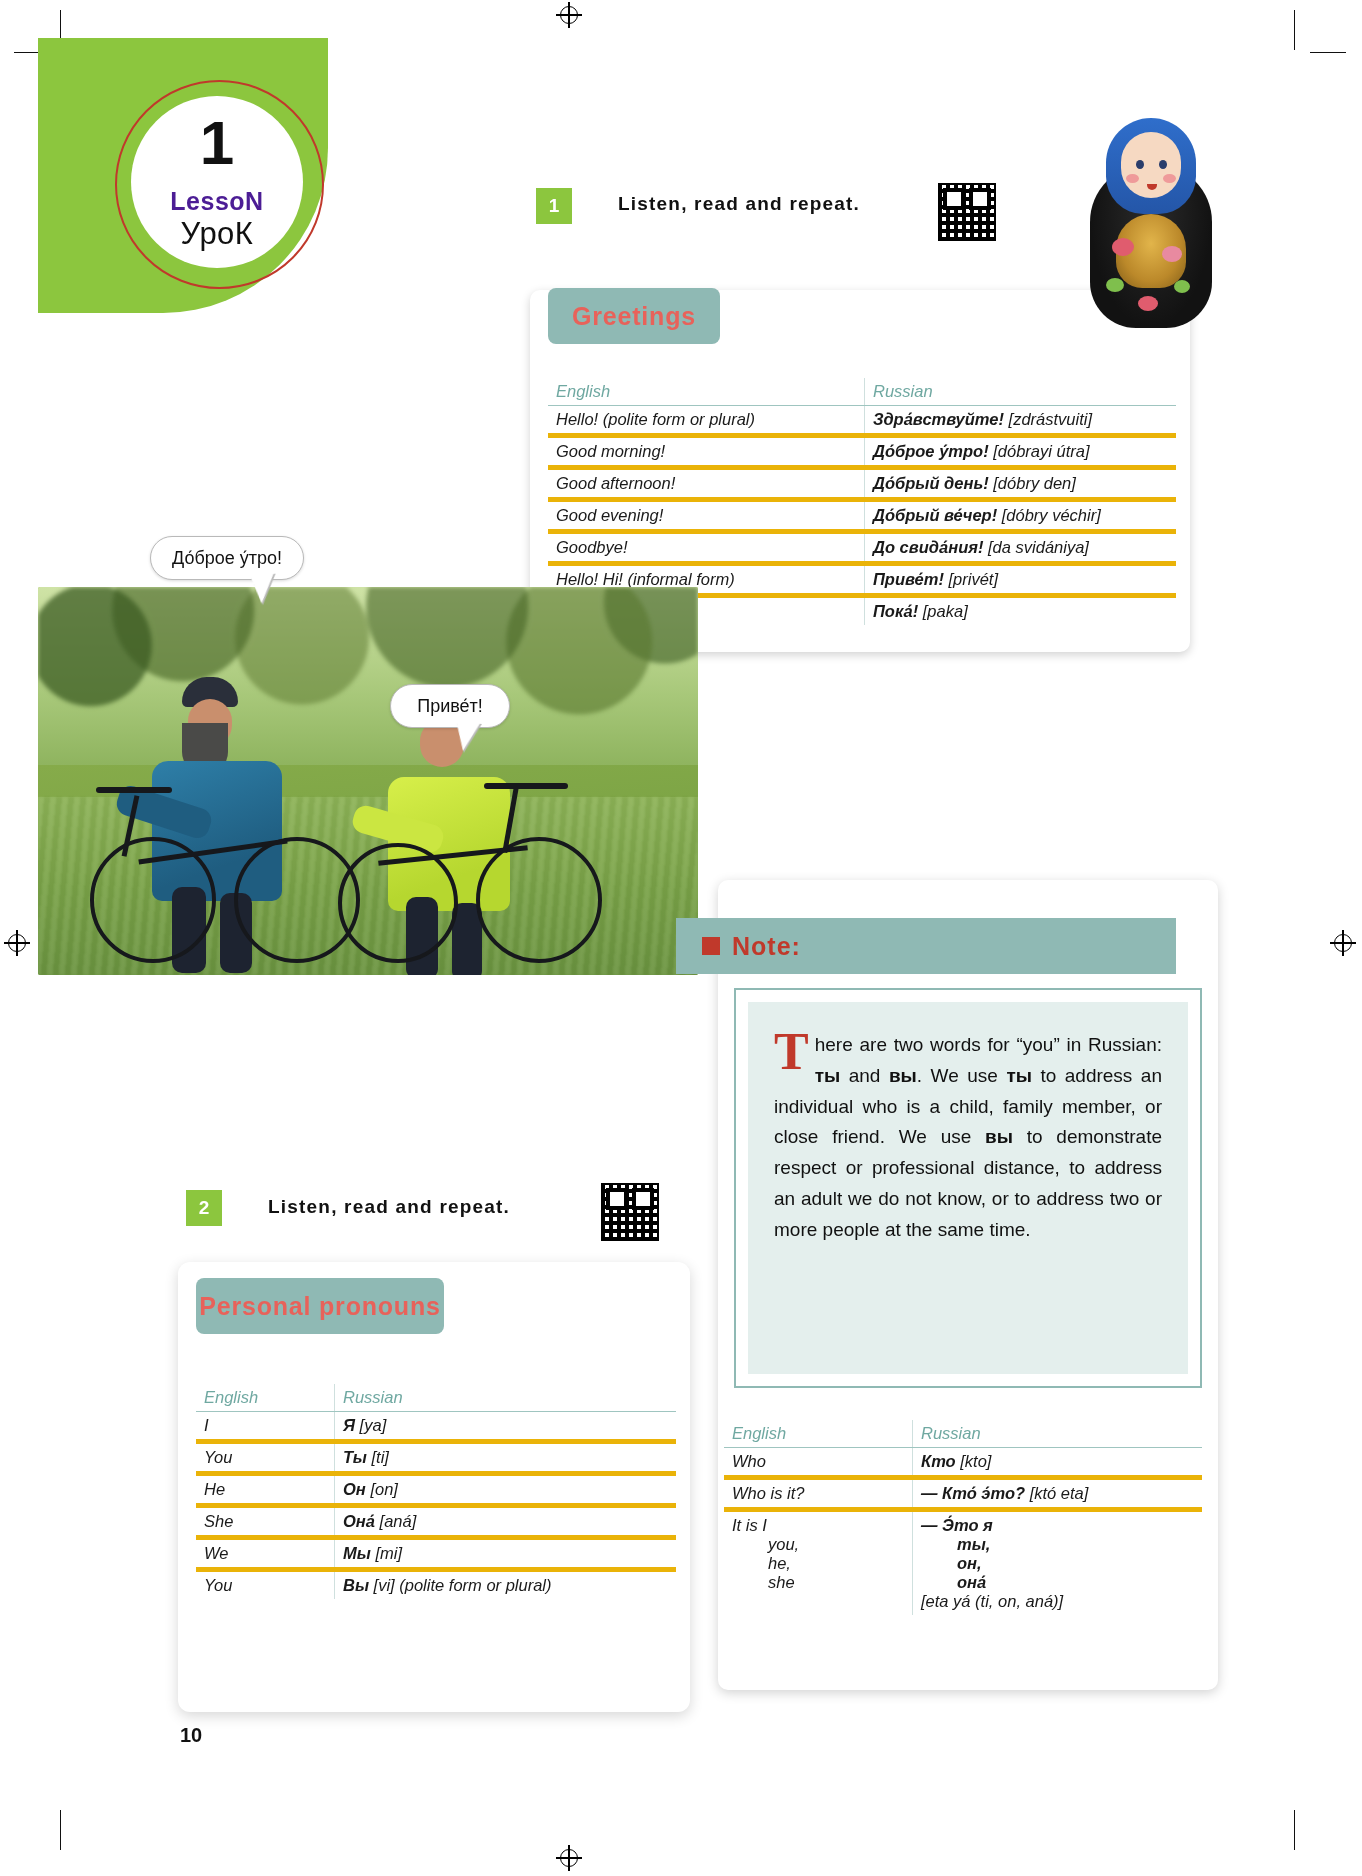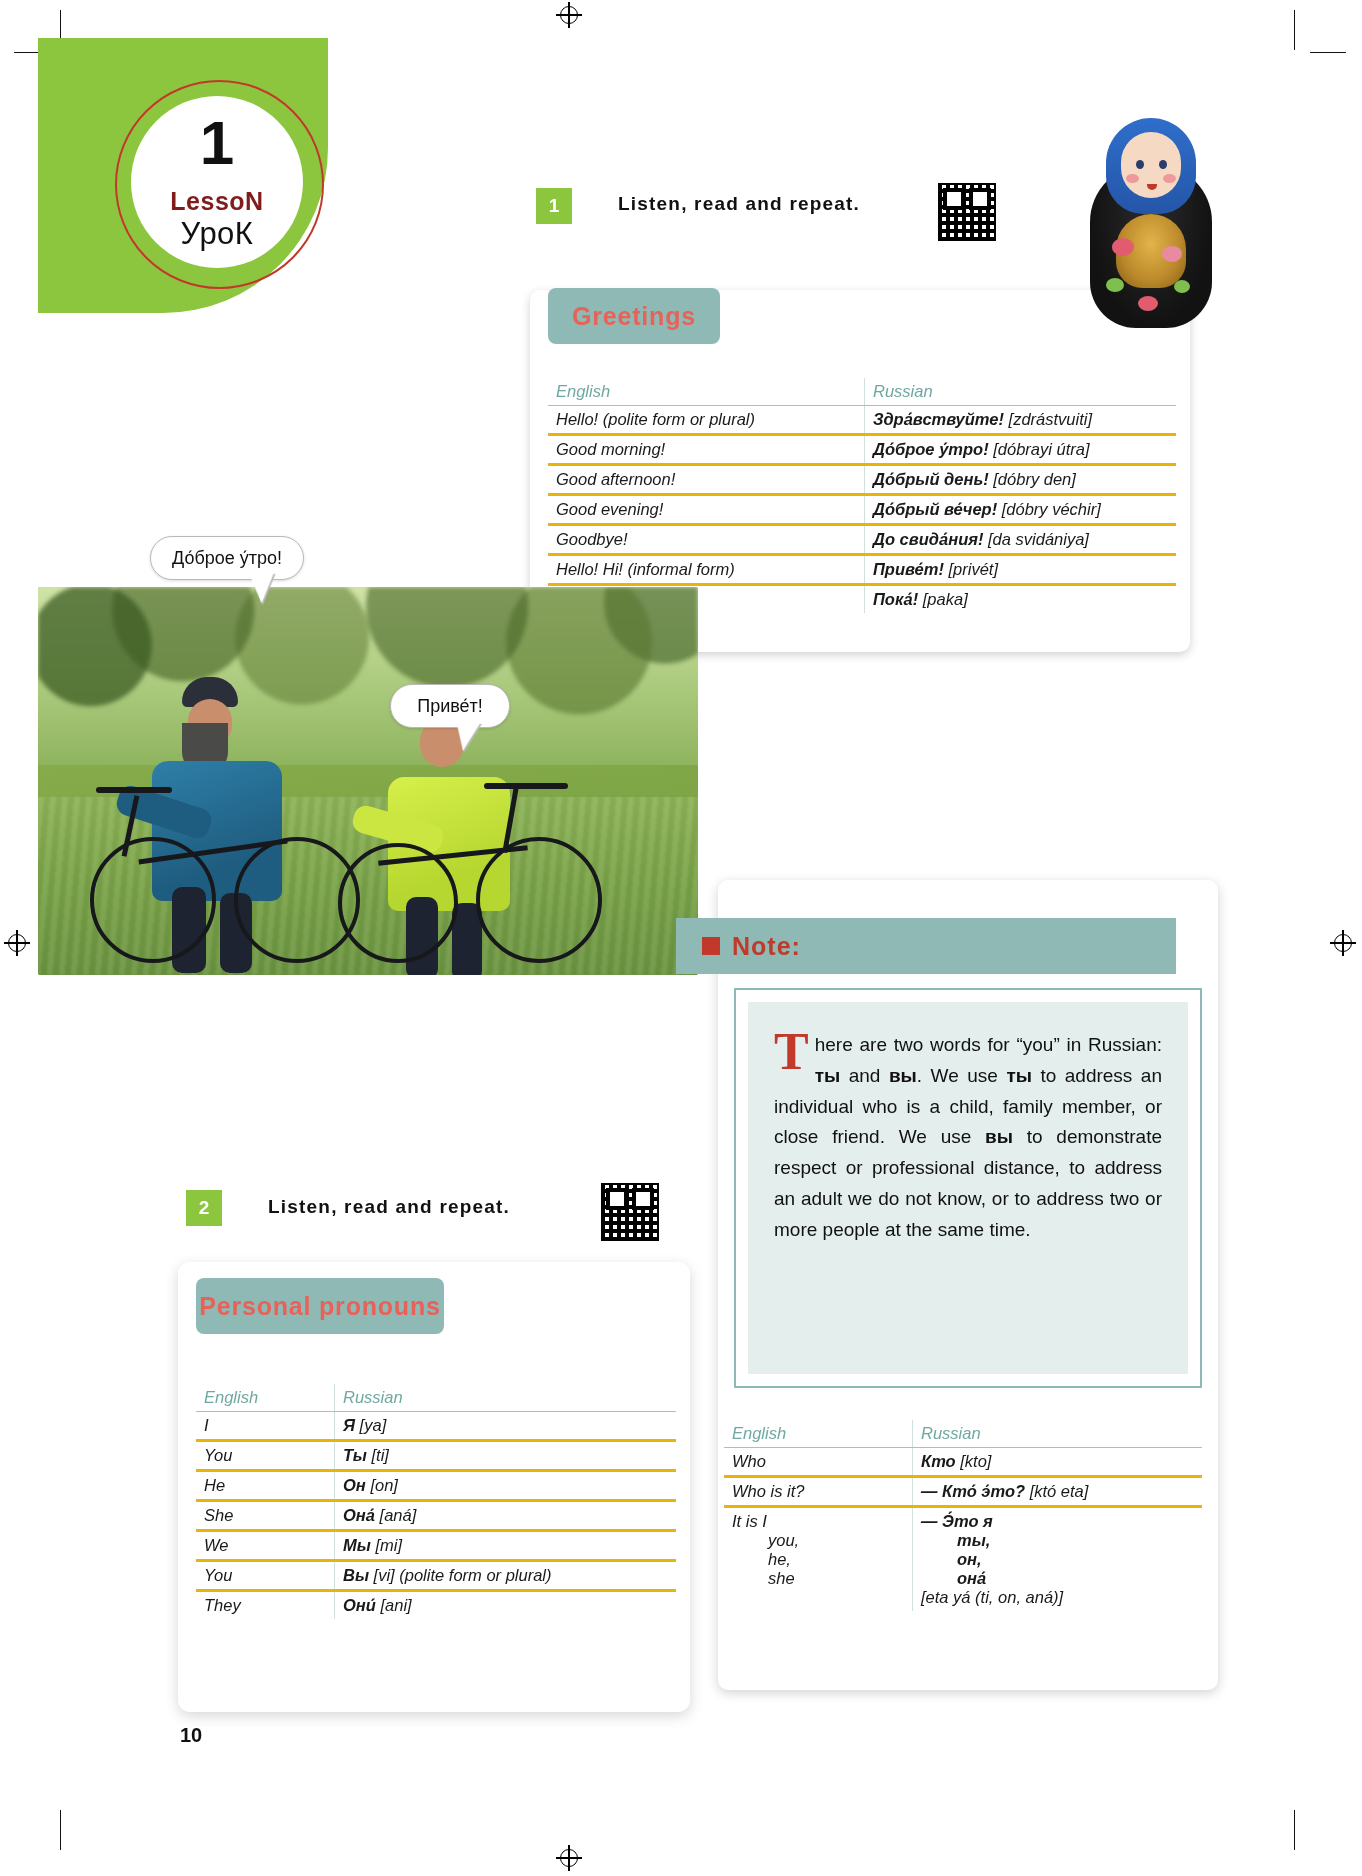--- a/index.html
+++ b/index.html
@@ -25,21 +25,21 @@
   }
   .lesson-ring{
     position:absolute;left:115px;top:80px;width:205px;height:205px;
     border-radius:50%;border:2.5px solid #c0392b;
   }
   .lesson-circle{
     position:absolute;left:131px;top:96px;width:172px;height:172px;border-radius:50%;
     background:#ffffff;display:flex;flex-direction:column;align-items:center;justify-content:center;
   }
   .lesson-num{font-size:62px;font-weight:bold;line-height:1;color:#111;font-family:"Liberation Sans",sans-serif;}
-  .lesson-word{font-size:25px;font-weight:bold;letter-spacing:.5px;margin-top:13px;color:#7f1d1d;}
+  .lesson-word{font-size:25px;font-weight:bold;letter-spacing:.5px;margin-top:13px;color:#4c1d95;}
   .lesson-word2{font-size:31px;font-weight:normal;letter-spacing:.5px;color:#111;}
 
   
   .ex-num{
     position:absolute;width:36px;height:36px;background:#8cc63e;color:#fff;
     font-size:19px;font-weight:bold;display:flex;align-items:center;justify-content:center;
   }
   .ex-title{position:absolute;font-size:19px;font-weight:bold;letter-spacing:1.2px;color:#111;}
   .qr{
     position:absolute;width:58px;height:58px;
@@ -72,21 +72,21 @@
     box-shadow:0 3px 10px rgba(0,0,0,.18);
   }
 
   
   table.t{border-collapse:collapse;width:100%;font-size:16.5px;font-style:italic;}
   table.t th{
     text-align:left;color:#6fa8a1;font-weight:normal;font-size:16.5px;
     padding:4px 8px;border-bottom:1.4px solid #9fc5c0;
   }
   table.t td{
-    padding:4px 8px;border-bottom:3px solid #eab308;vertical-align:top;
+    padding:4px 8px;border-bottom:5px solid #eab308;vertical-align:top;
   }
   table.t tr:last-child td{border-bottom:none;}
   .col-sep{border-left:1px solid #cfe0de;}
   .ru{font-weight:bold;}
   .pron{font-weight:normal;}
 
   
   .photo{
     position:absolute;left:38px;top:587px;width:660px;height:388px;
     overflow:hidden;border-radius:2px;
@@ -363,24 +363,20 @@
           <td class="col-sep"><span class="ru">Она́</span><span class="pron"> [aná]</span></td>
         </tr>
         <tr>
           <td>We</td>
           <td class="col-sep"><span class="ru">Мы</span><span class="pron"> [mi]</span></td>
         </tr>
         <tr>
           <td>You</td>
           <td class="col-sep"><span class="ru">Вы</span><span class="pron"> [vi] (polite form or plural)</span></td>
         </tr>
-        <tr>
-          <td>They</td>
-          <td class="col-sep"><span class="ru">Они́</span><span class="pron"> [ani]</span></td>
-        </tr>
       </tbody>
   </table>
 </div>
 
 <div class="note-card"></div>
 <div class="note-head">
   <span class="sq"></span>
   <span class="ttl">Note:</span>
 </div>
 <div class="note-inner"></div>

